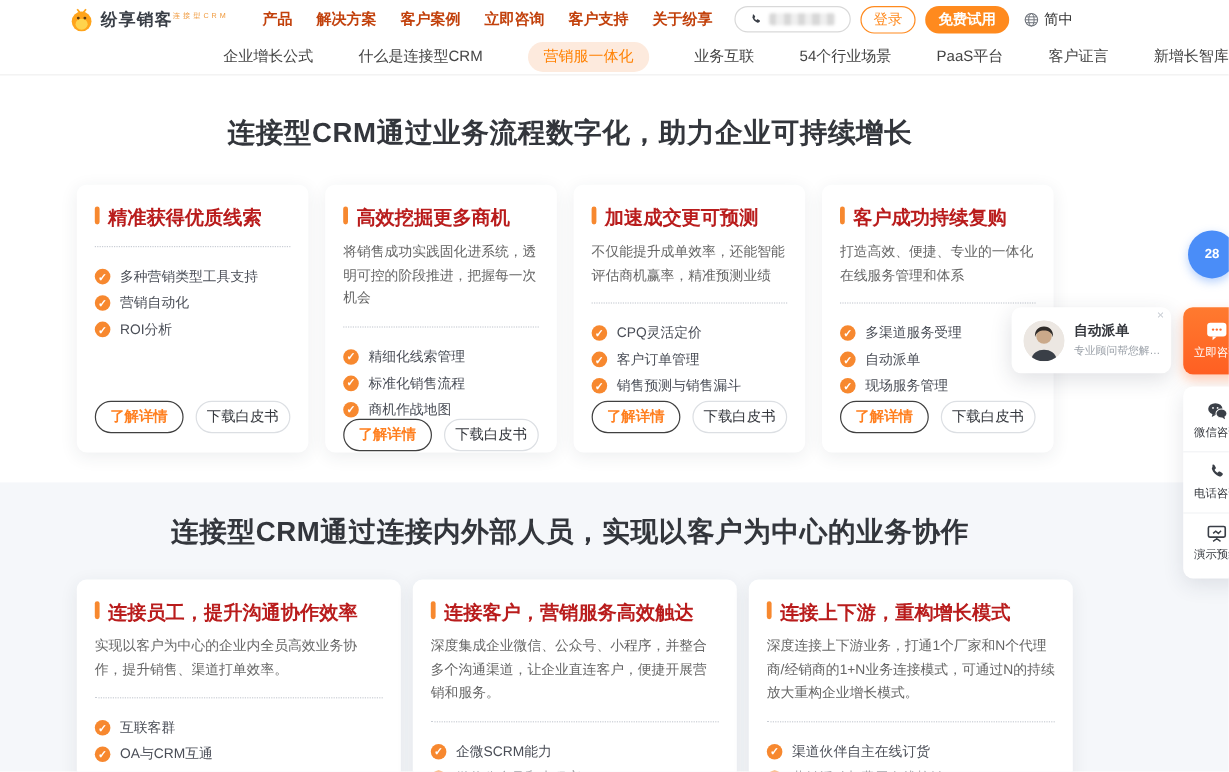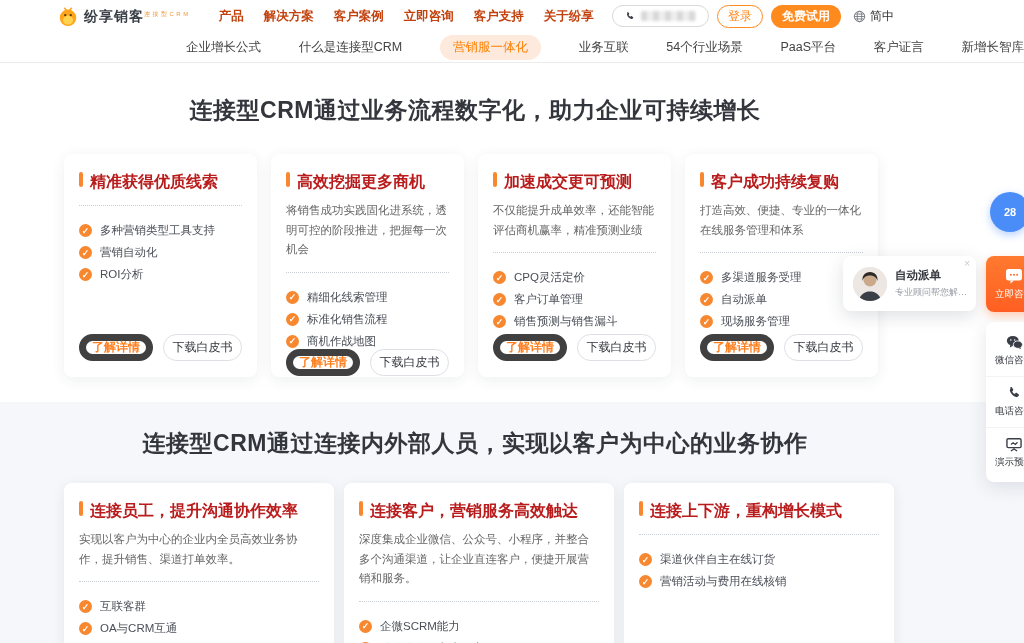--- a/index.html
+++ b/index.html
@@ -45,21 +45,21 @@
   .card-title { display:flex; align-items:flex-start; gap:7px; font-size:16px; font-weight:700; color:#b91c1c; white-space:nowrap; }
   .tbar { width:4px; height:15px; border-radius:2px; background:#f7882f; flex:none; }
   .card-desc { font-size:11.5px; color:#666; line-height:1.7; margin-top:8px; }
   .dots { border-top:1px dotted #c9cdd4; margin:12px 0 10px; }
   .feat { display:flex; align-items:center; gap:8px; font-size:11.5px; color:#4a4e57; margin-top:7px; }
   .chk { width:13px; height:13px; border-radius:50%; background:#f7882f; color:#fff; flex:none;
     display:flex; align-items:center; justify-content:center; font-size:9px; font-weight:700; }
   .btns { margin-top:auto; display:flex; gap:10px; }
   .btn { height:27px; border-radius:14px; display:flex; align-items:center; justify-content:center;
     font-size:12px; cursor:pointer; background:#fff; }
-  .btn.detail { width:76px; border:7px solid #404040; color:#ff7f1f; font-weight:700; }
+  .btn.detail { width:76px; border:1px solid #404040; color:#ff7f1f; font-weight:700; }
   .btn.paper { width:82px; border:1px solid #dcdfe3; color:#33363c; }
 
   .sec2 { background:#f5f7fa; padding-top:26px; margin-top:0; height:260px; }
 
   
   .badge-blue { position:absolute; left:990px; top:192px; width:40px; height:40px; border-radius:50%;
     background:#4a8df8; color:#fff; font-size:11px; font-weight:700;
     display:flex; align-items:center; justify-content:center; box-shadow:0 3px 8px rgba(74,141,248,.4); }
   .chat-pop { position:absolute; left:843px; top:256px; width:133px; height:55px; background:#fff;
     border-radius:8px; box-shadow:0 5px 18px rgba(40,50,70,.15); display:flex; align-items:center; padding:0 8px 0 10px; }
@@ -285,20 +285,21 @@
           <span>微信公众号和小程序</span>
         </div>
 
     </div>
 
     <div class="card c3">
       <div class="card-title">
           <span class="tbar"></span>
           <span>连接上下游，重构增长模式</span>
         </div>
+      <div class="card-desc">深度连接上下游业务，打通1个厂家和N个代理商/经销商的1+N业务连接模式，可通过N的持续放大重构企业增长模式。</div>
       <div class="dots"></div>
       <div class="feat">
           <span class="chk">✓</span>
           <span>渠道伙伴自主在线订货</span>
         </div>
       <div class="feat">
           <span class="chk">✓</span>
           <span>营销活动与费用在线核销</span>
         </div>
 

